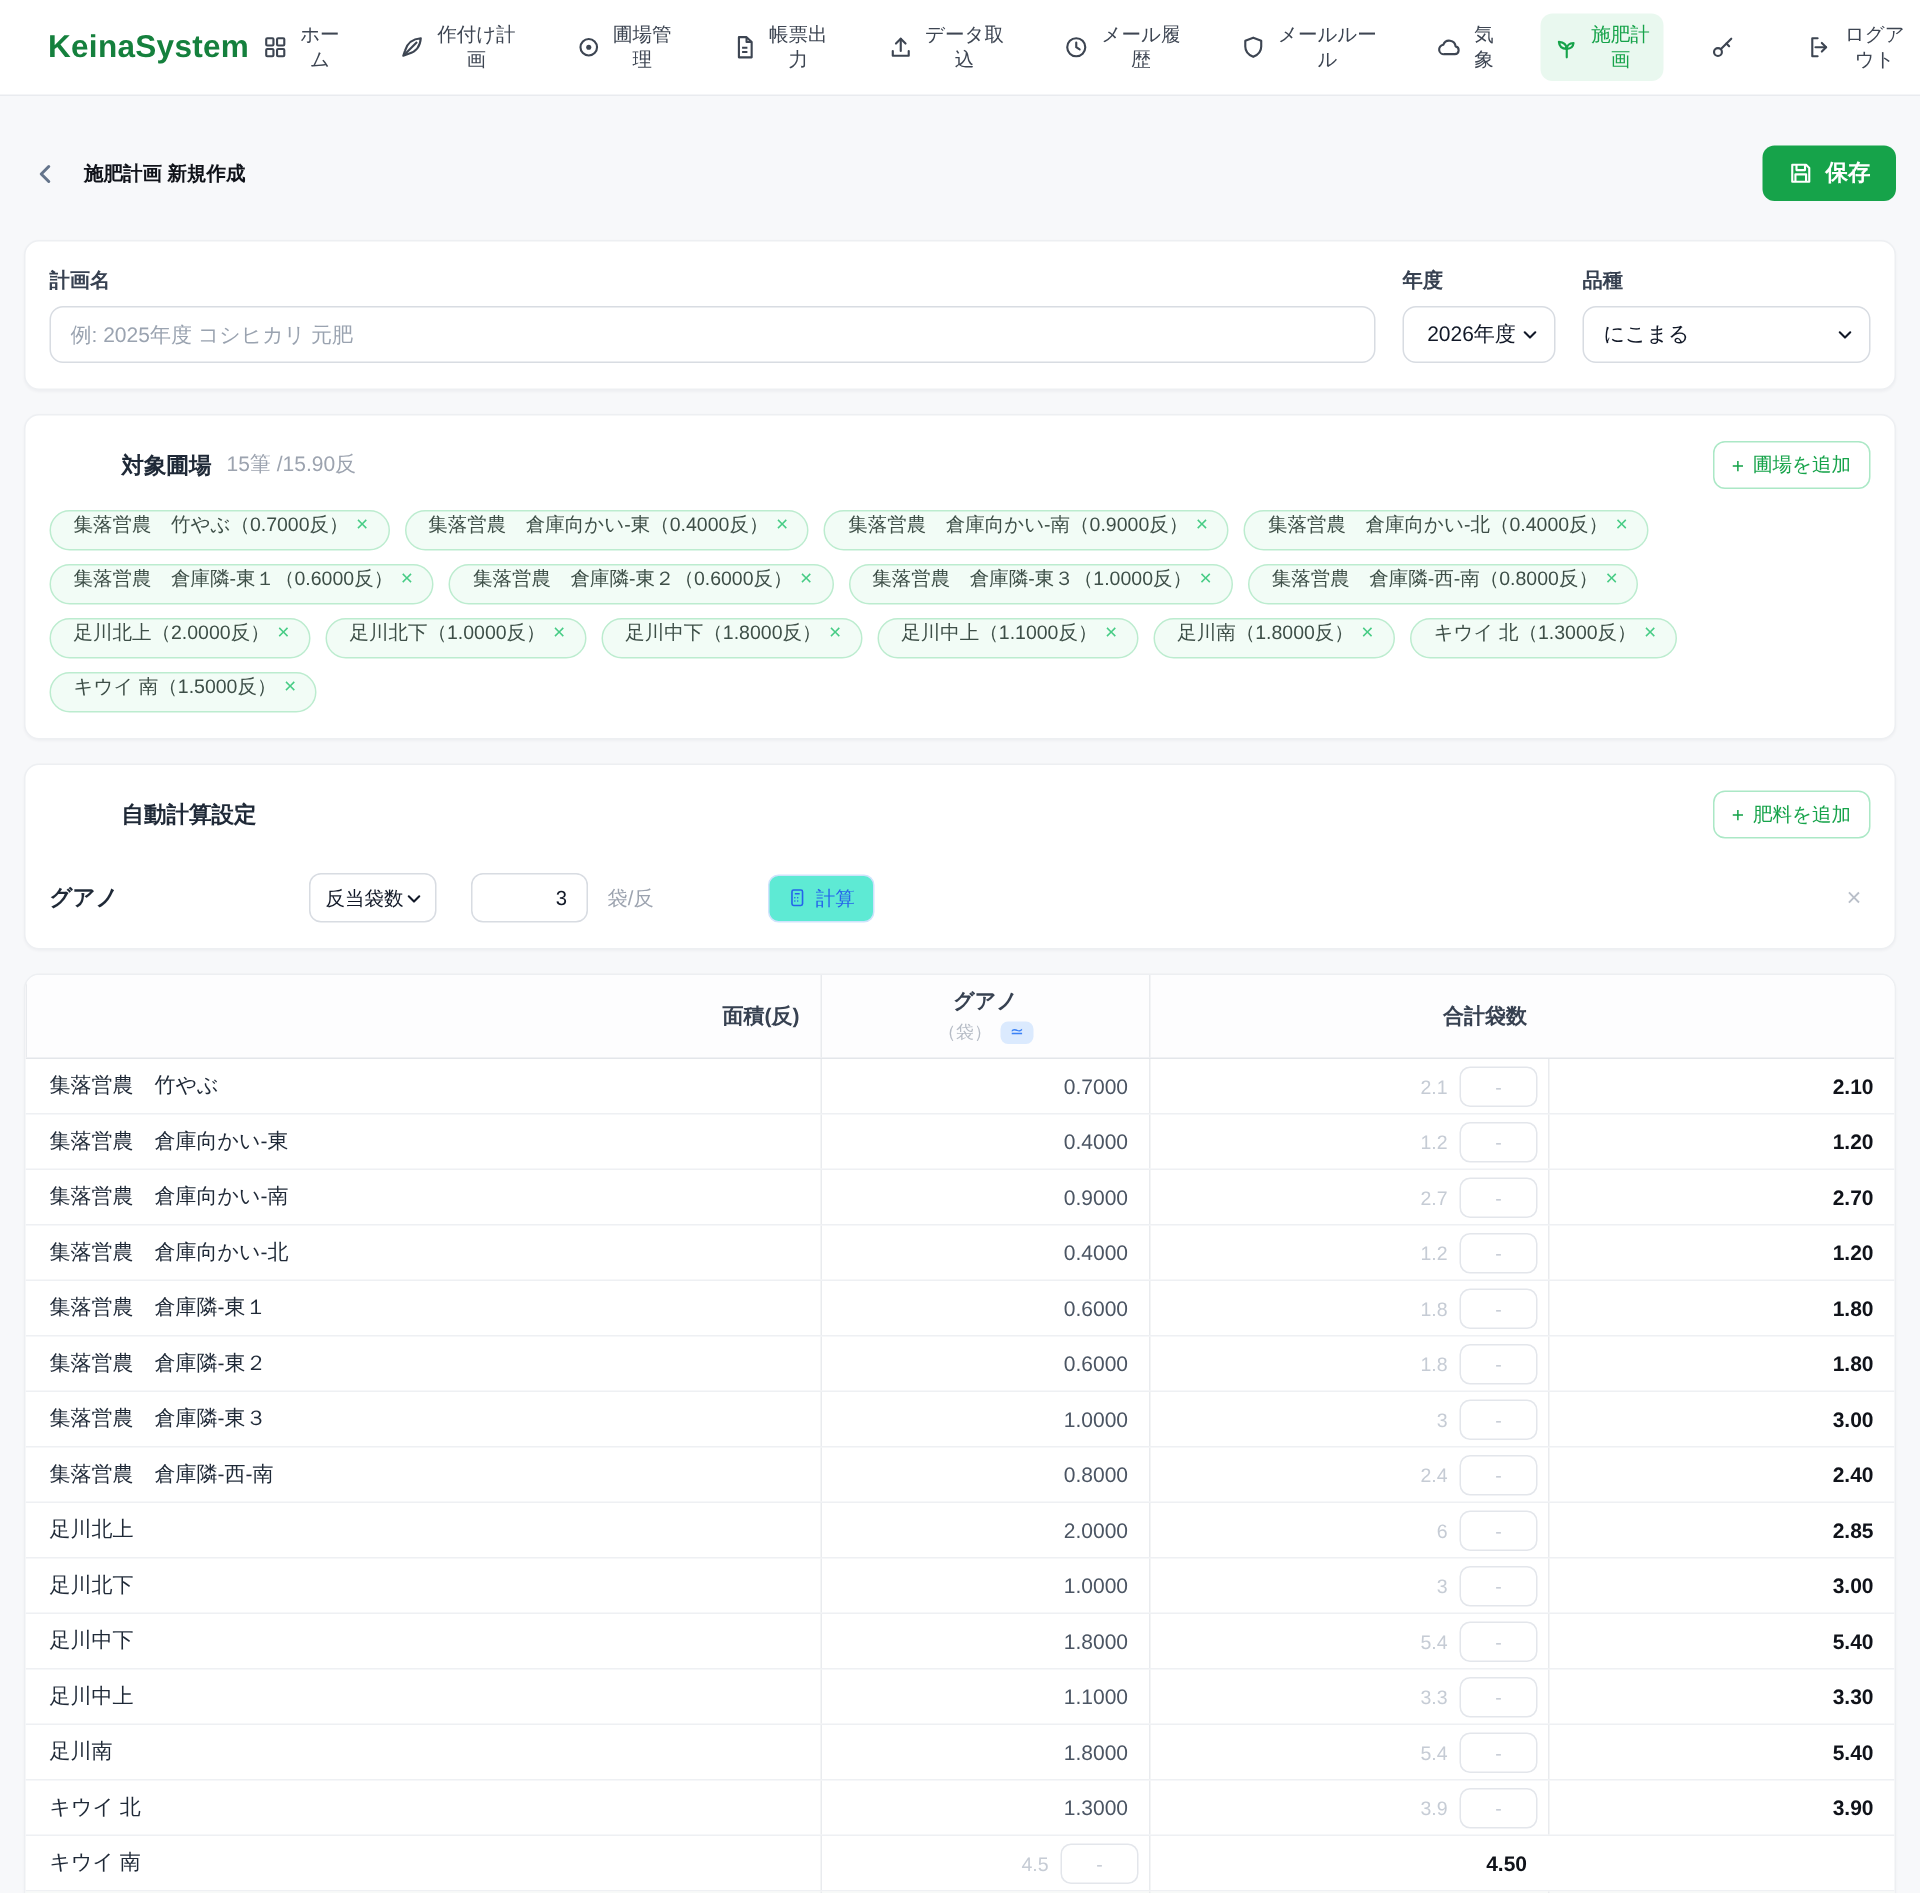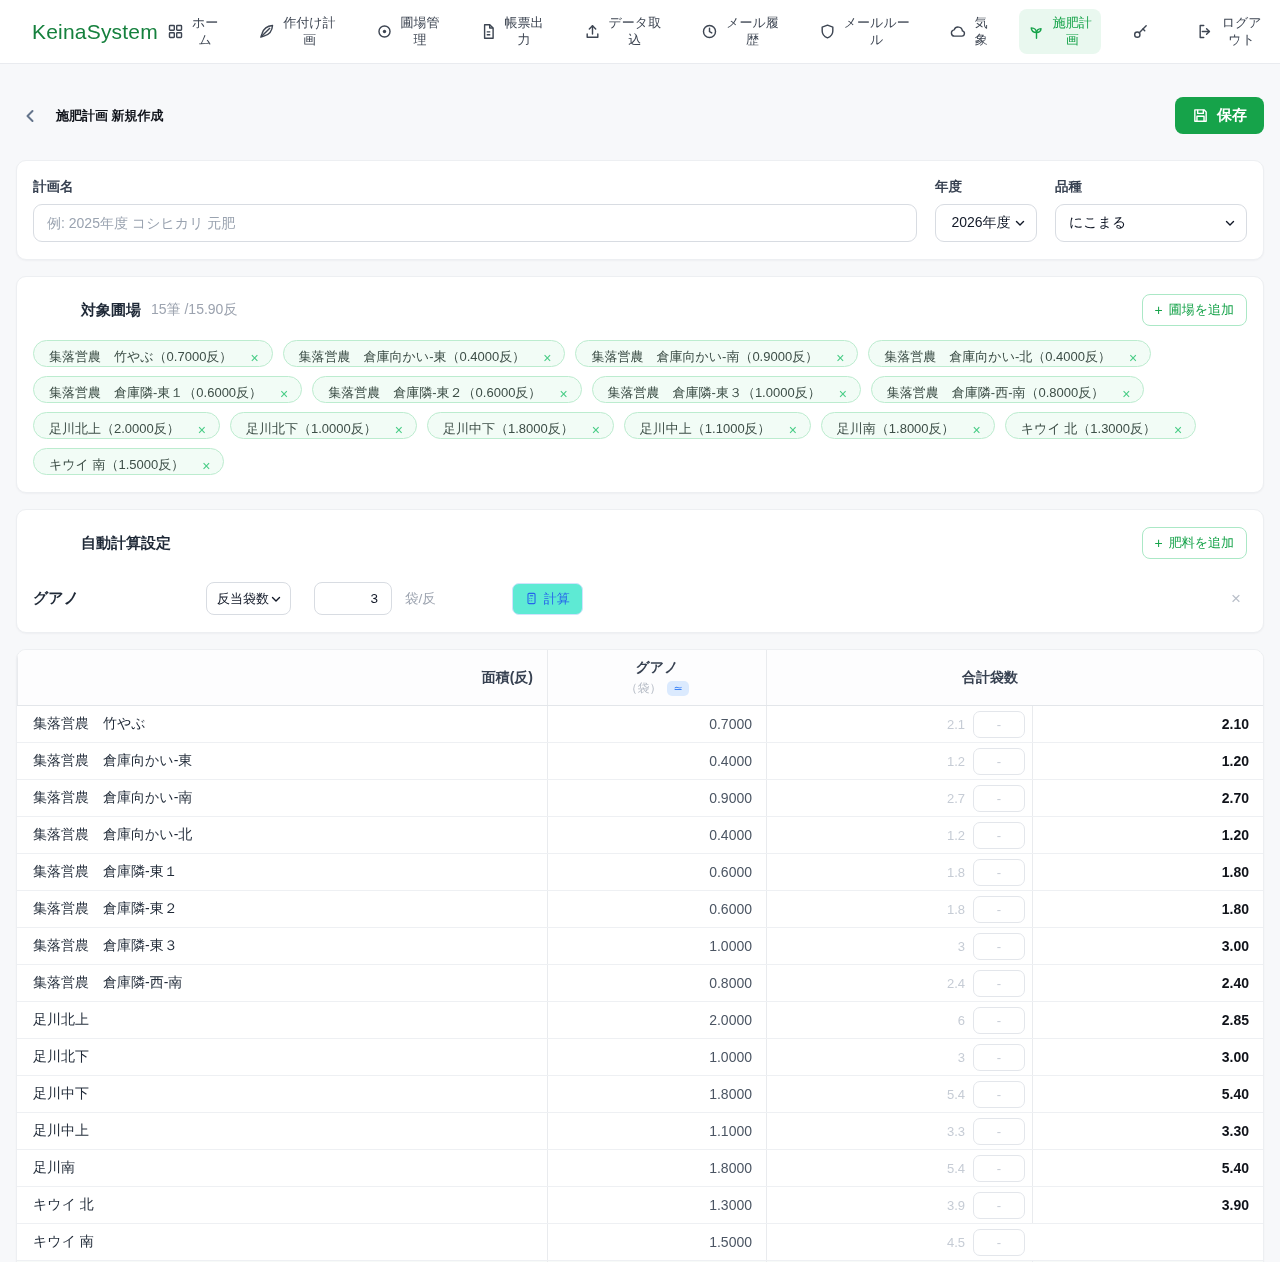--- a/index.html
+++ b/index.html
@@ -8,21 +8,21 @@
     font-family:"Liberation Sans","DejaVu Sans",sans-serif;
     background:#f7f8fa; color:#1f2937; overflow:hidden; position:relative;
   }
   svg { display:block; }
 
   
   .topnav {
     height:64px; background:#ffffff; border-bottom:1px solid #e9ebef;
     display:flex; align-items:center; padding:0 30px 0 32px;
   }
-  .brand { color:#15803d; font-size:21px; font-weight:normal; letter-spacing:.2px; white-space:nowrap; }
+  .brand { color:#15803d; font-size:21px; font-weight:bold; letter-spacing:.2px; white-space:nowrap; }
   .nav-items { display:flex; align-items:center; margin-left:auto; gap:22px; }
   .nav-item {
     display:flex; align-items:center; gap:8px; font-size:13px; line-height:1.3;
     color:#3d4552; padding:6px 9px; border-radius:8px; cursor:pointer; white-space:nowrap;justify-content:center;
   }
   .nav-item .nav-label { text-align:center; }
   .nav-item svg { width:17px; height:17px; }
   .nav-item.active { background:#e9f8ef; color:#16a34a; }
 
   
@@ -66,21 +66,21 @@
   .sec-sub { color:#9ca3af; font-size:14px; margin-left:10px; }
   .add-btn {
     margin-left:auto; background:#fff; border:1px solid #abe8c6; color:#16a34a;
     border-radius:8px; padding:6px 12px; font-size:13px; display:flex; align-items:center;
     gap:6px; cursor:pointer; font-family:inherit;
   }
   .plus-glyph { font-size:14px; line-height:1; }
 
   .chips { display:flex; flex-wrap:wrap; gap:9px 10px; margin-top:14px; }
   .chip {
-    display:inline-flex; align-items:flex-end; gap:18px; background:#f2fcf6;
+    display:inline-flex; align-items:flex-start; gap:5px; background:#f2fcf6;
     border:1px solid #bceccf; border-radius:999px; padding:0 13px 0 15px; height:27px;
     font-size:13px; color:#3d4e47; white-space:nowrap;
   }
   .chip-close { color:#47cc85; font-size:14px; cursor:pointer; }
 
   
   .fert-row { display:flex; align-items:center; margin-top:23px; }
   .fert-name { font-size:15px; font-weight:bold; color:#1f2937; width:173px; }
   .mode-select { width:85px; height:33px; font-size:13px; border-radius:8px; padding:0 7px 0 10px; }
   .qty-input {
@@ -581,25 +581,25 @@
         <div class="cell-area col-b">1.3000</div>
         <div class="cell-guano col-b">
           <span class="g-val">3.9</span>
           <input class="g-input" type="text" placeholder="-" style="">
         </div>
         <div class="cell-total col-b">3.90</div>
       </div>
 
       <div class="trow tbody-row">
         <div class="cell-name">キウイ 南</div>
-        <div class="cell-area col-b">1.5000</div>
         <div class="cell-guano col-b">
           <span class="g-val">4.5</span>
           <input class="g-input" type="text" placeholder="-" style="">
         </div>
+        <div class="cell-total col-b">4.50</div>
       </div>
     </div>
 
   <div class="trow tfoot">
     <div class="cell-name">合計</div>
     <div class="cell-area col-b">15.90</div>
     <div class="cell-guano col-b">47.70</div>
     <div class="cell-total col-b">47.70</div>
   </div>
 </section>

